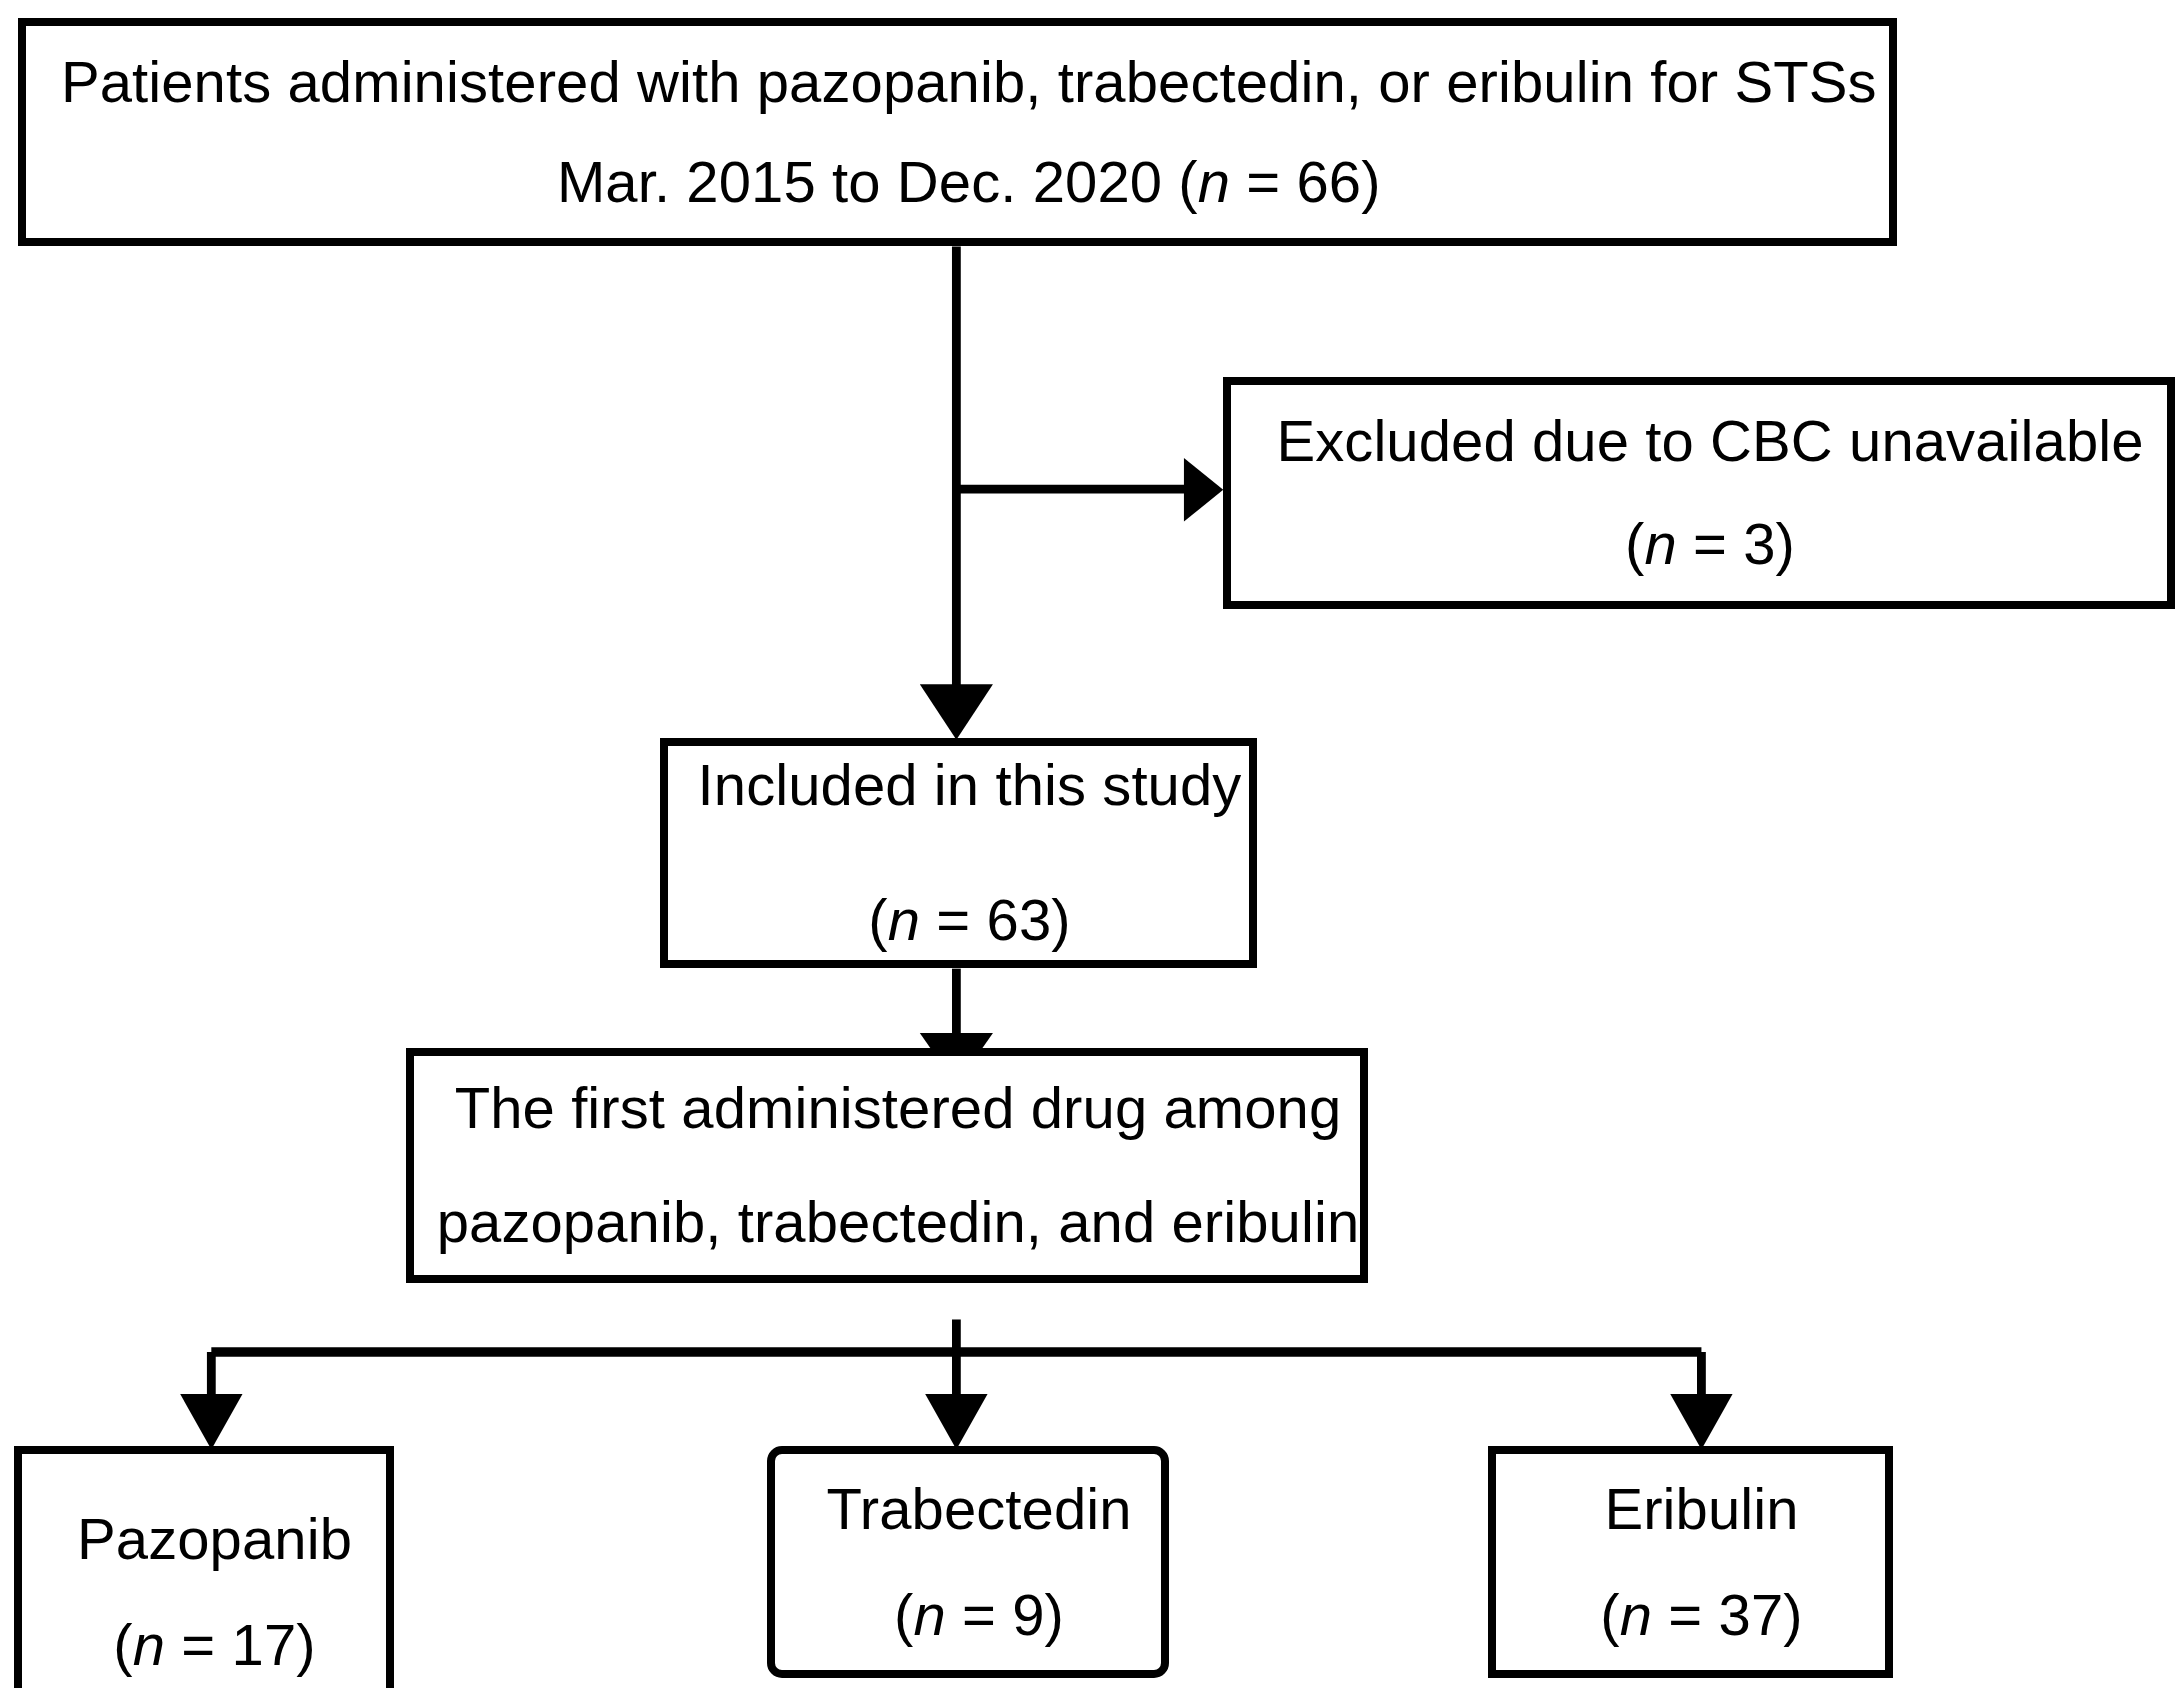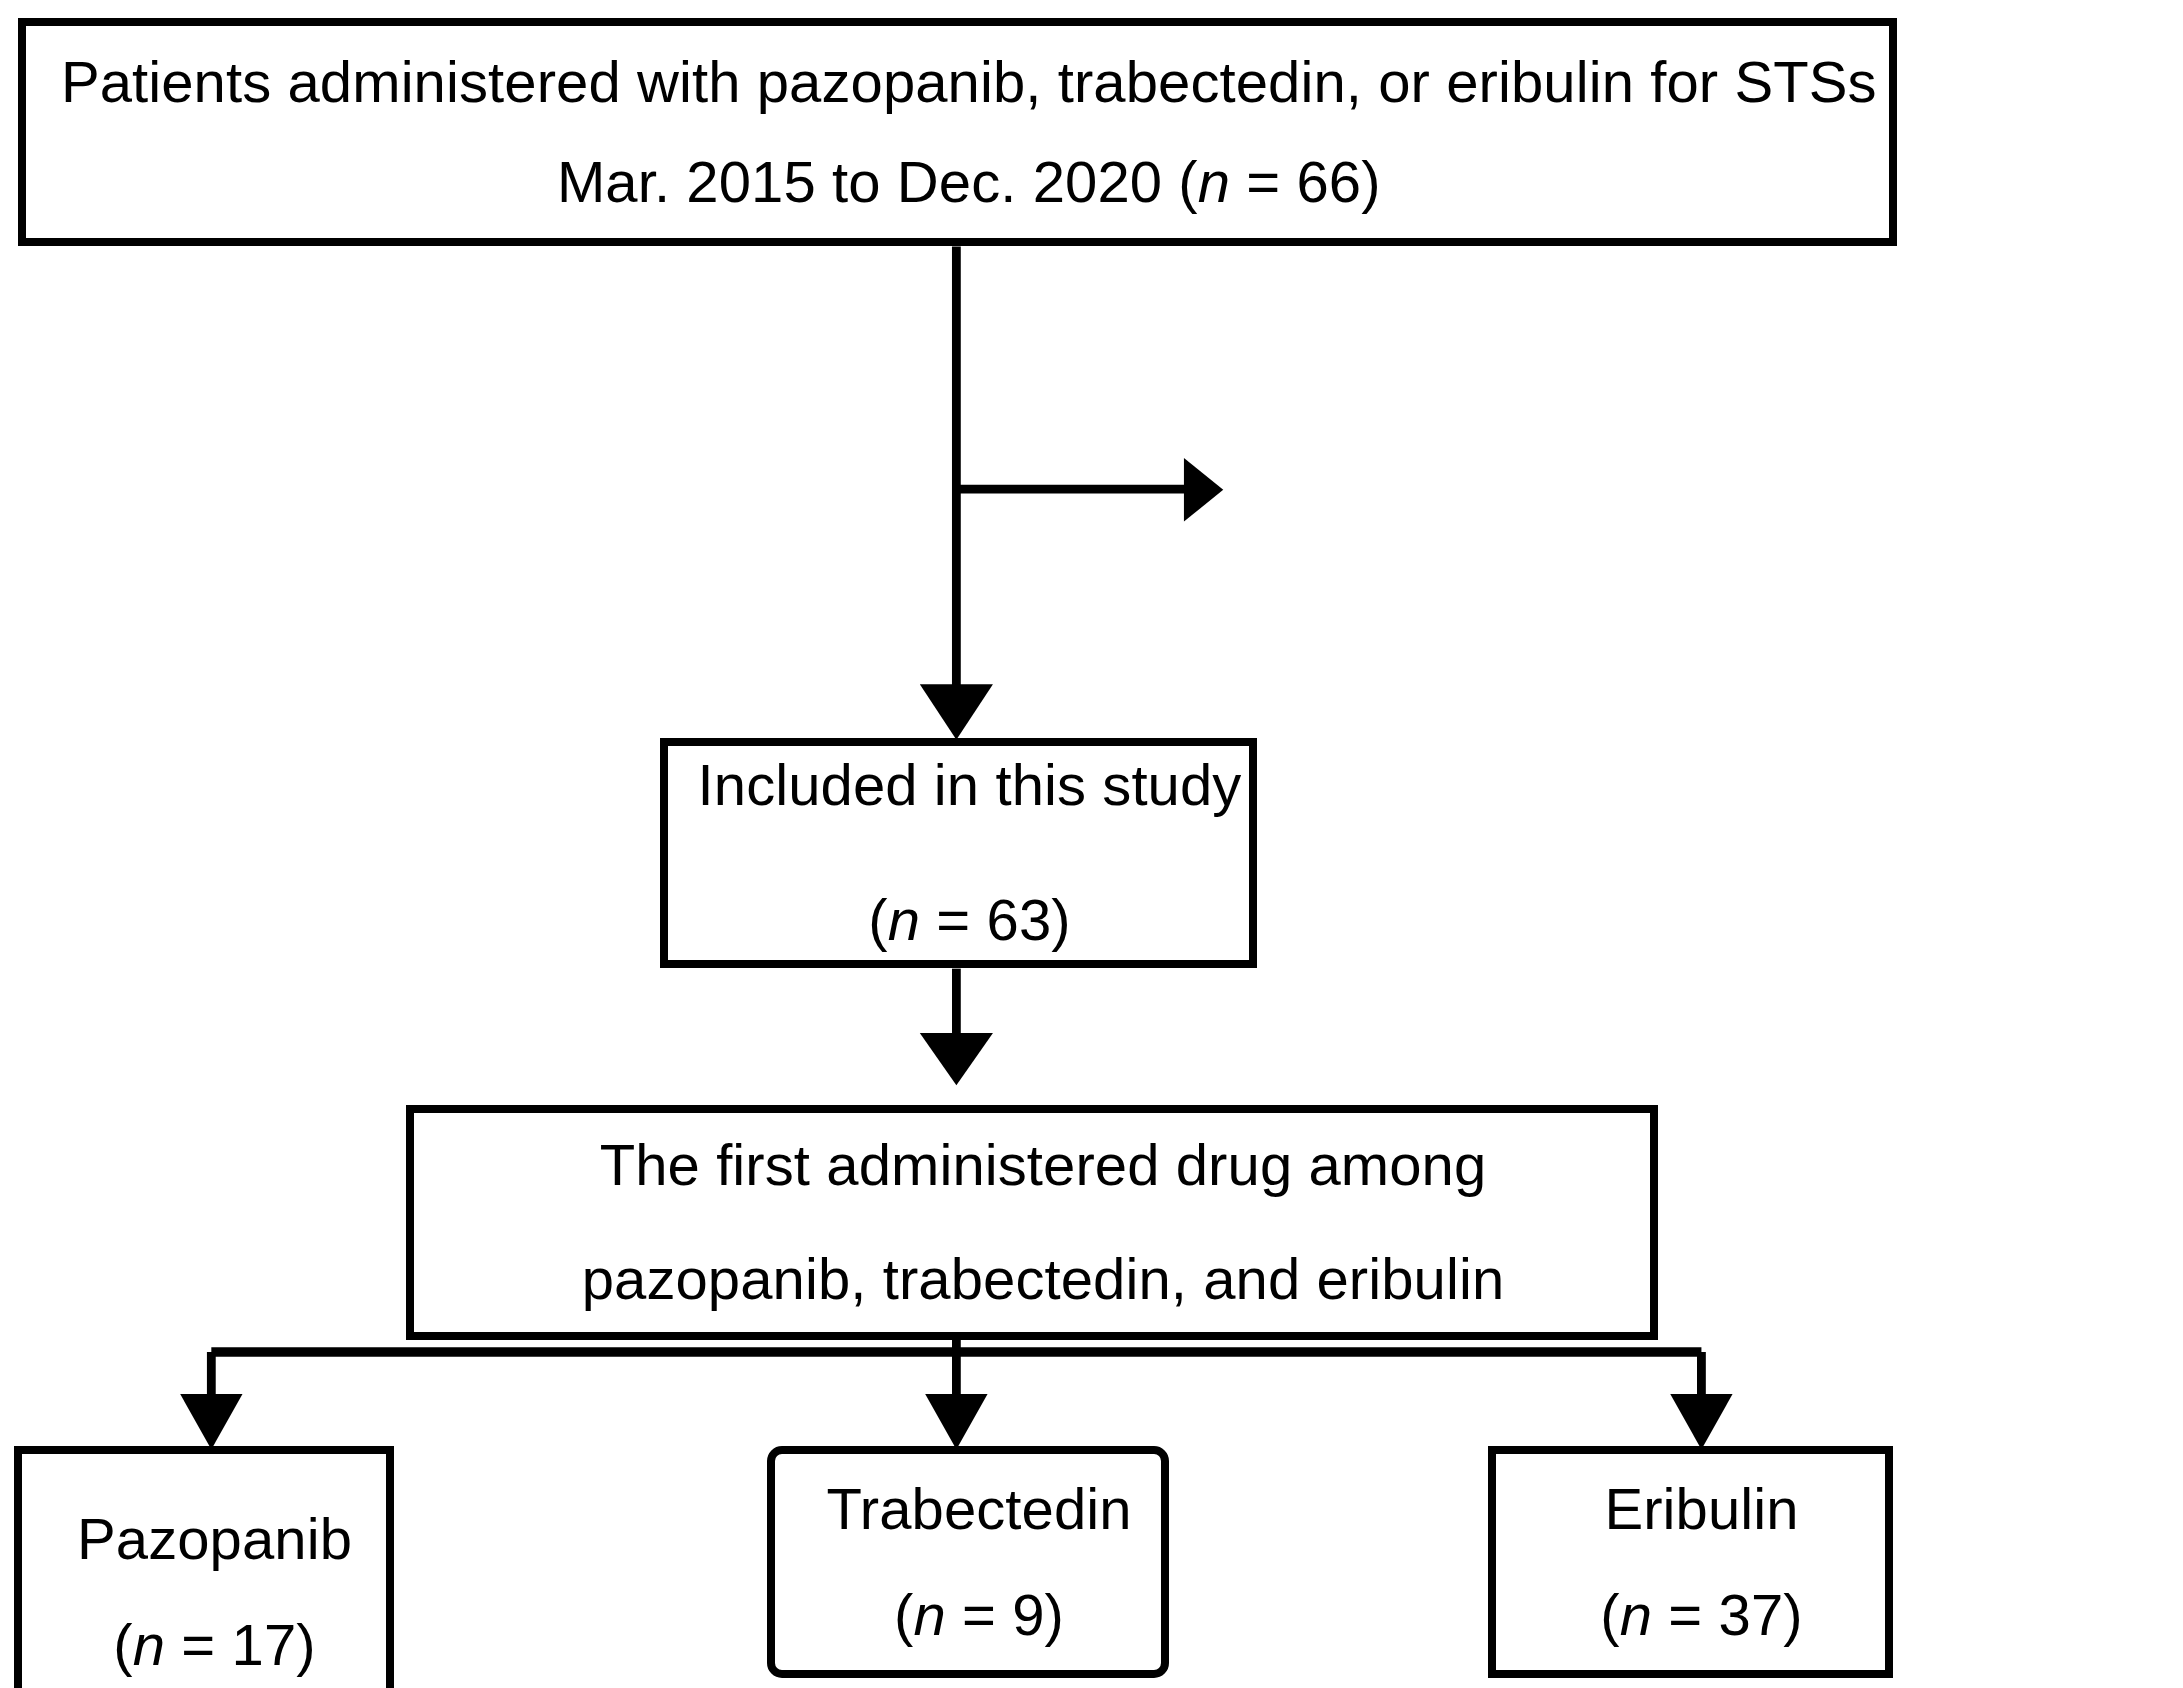--- a/index.html
+++ b/index.html
@@ -51,21 +51,21 @@
     margin-top: 46px;
   }
   .nvar {
     font-style: italic;
   }
 
   
   #node-source     { left: 18.3px;   top: 18.3px;   width: 1879px; height: 228px; }
   #node-excluded   { left: 1223px; top: 377px;  width: 952px; height: 232px; }
   #node-included   { left: 660px;  top: 738px; width: 597px;  height: 230px; gap: 32px; }
-  #node-firstdrug  { left: 406px;  top: 1105px; width: 1252px; height: 235px; }
+  #node-firstdrug  { left: 406px;  top: 1048px; width: 962px; height: 235px; }
   #node-pazopanib  { left: 13.5px;   top: 1446px; width: 380px;  height: 292px; }
   #node-trabectedin{ left: 767px; top: 1446px; width: 402px;  height: 232px; border-radius: 15px; }
   #node-eribulin   { left: 1488px; top: 1446px; width: 405px;  height: 232px; }
 
   #node-source .node-line + .node-line { margin-top: 39px; }
   #node-excluded .node-line + .node-line { margin-top: 42px; }
   #node-included .node-line + .node-line { margin-top: 42px; }
   #node-firstdrug .node-line + .node-line { margin-top: 53px; }
   #node-pazopanib .node-line + .node-line,
   #node-trabectedin .node-line + .node-line,
@@ -104,20 +104,24 @@
 
     <line x1="2512" y1="1996" x2="2512" y2="2068" stroke="#000000" stroke-width="13"></line>
     <polygon points="2466,2058 2558,2058 2512,2140" fill="#000000"></polygon>
   </svg>
 
   <div class="node" id="node-source">
     <span class="node-line">Patients administered with pazopanib, trabectedin, or eribulin for STSs</span>
     <span class="node-line"><span>Mar. 2015 to Dec. 2020 (</span><span class="nvar">n</span><span> = 66)</span></span>
   </div>
 
+  <div class="node" id="node-excluded">
+    <span class="node-line">Excluded due to CBC unavailable</span>
+    <span class="node-line"><span>(</span><span class="nvar">n</span><span> = 3)</span></span>
+  </div>
 
   <div class="node" id="node-included">
     <span class="node-line">Included in this study</span>
     <span class="node-line"><span>(</span><span class="nvar">n</span><span> = 63)</span></span>
   </div>
 
   <div class="node" id="node-firstdrug">
     <span class="node-line">The first administered drug among</span>
     <span class="node-line">pazopanib, trabectedin, and eribulin</span>
   </div>

